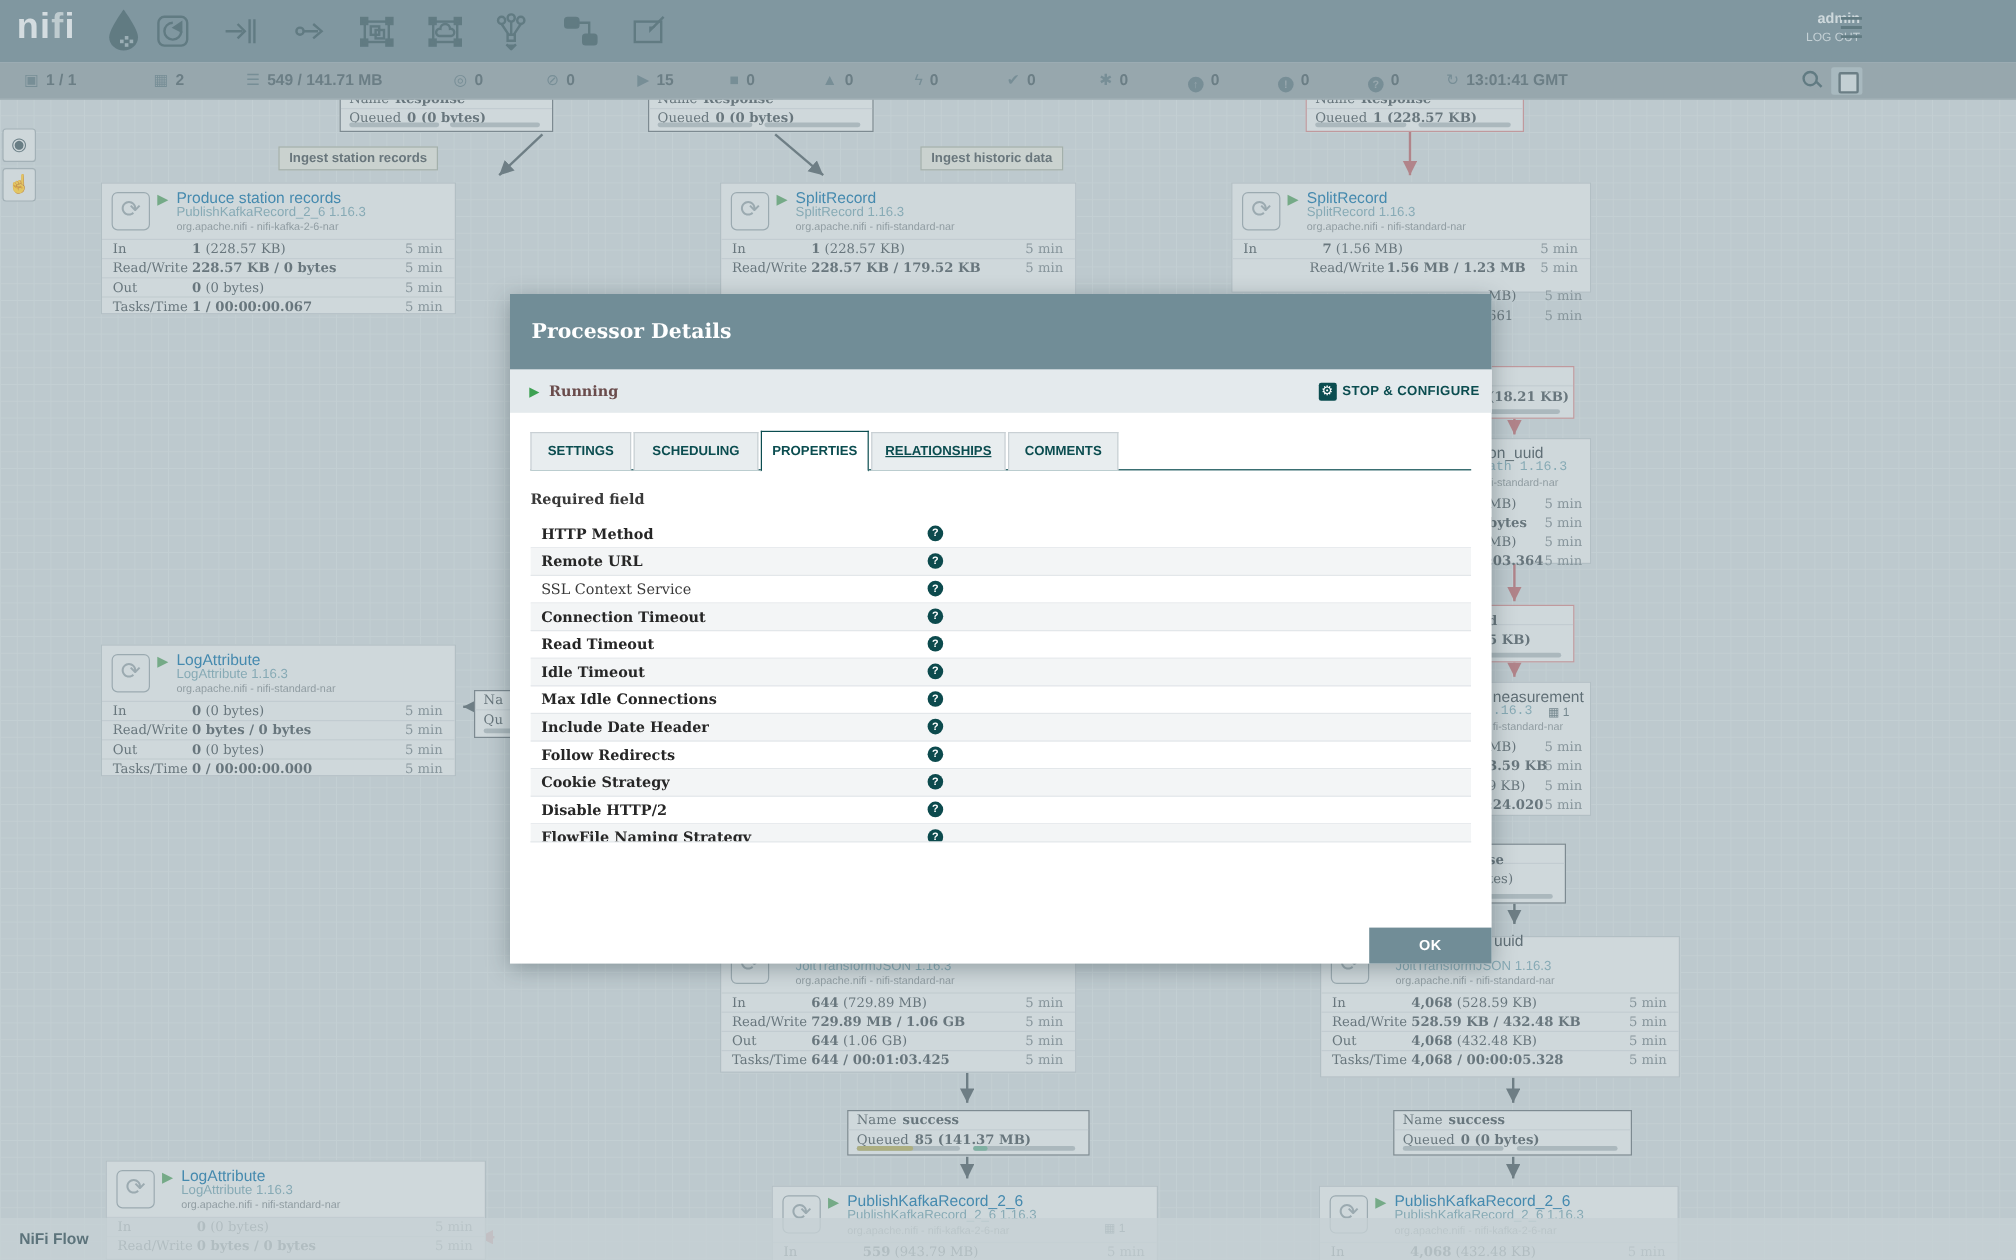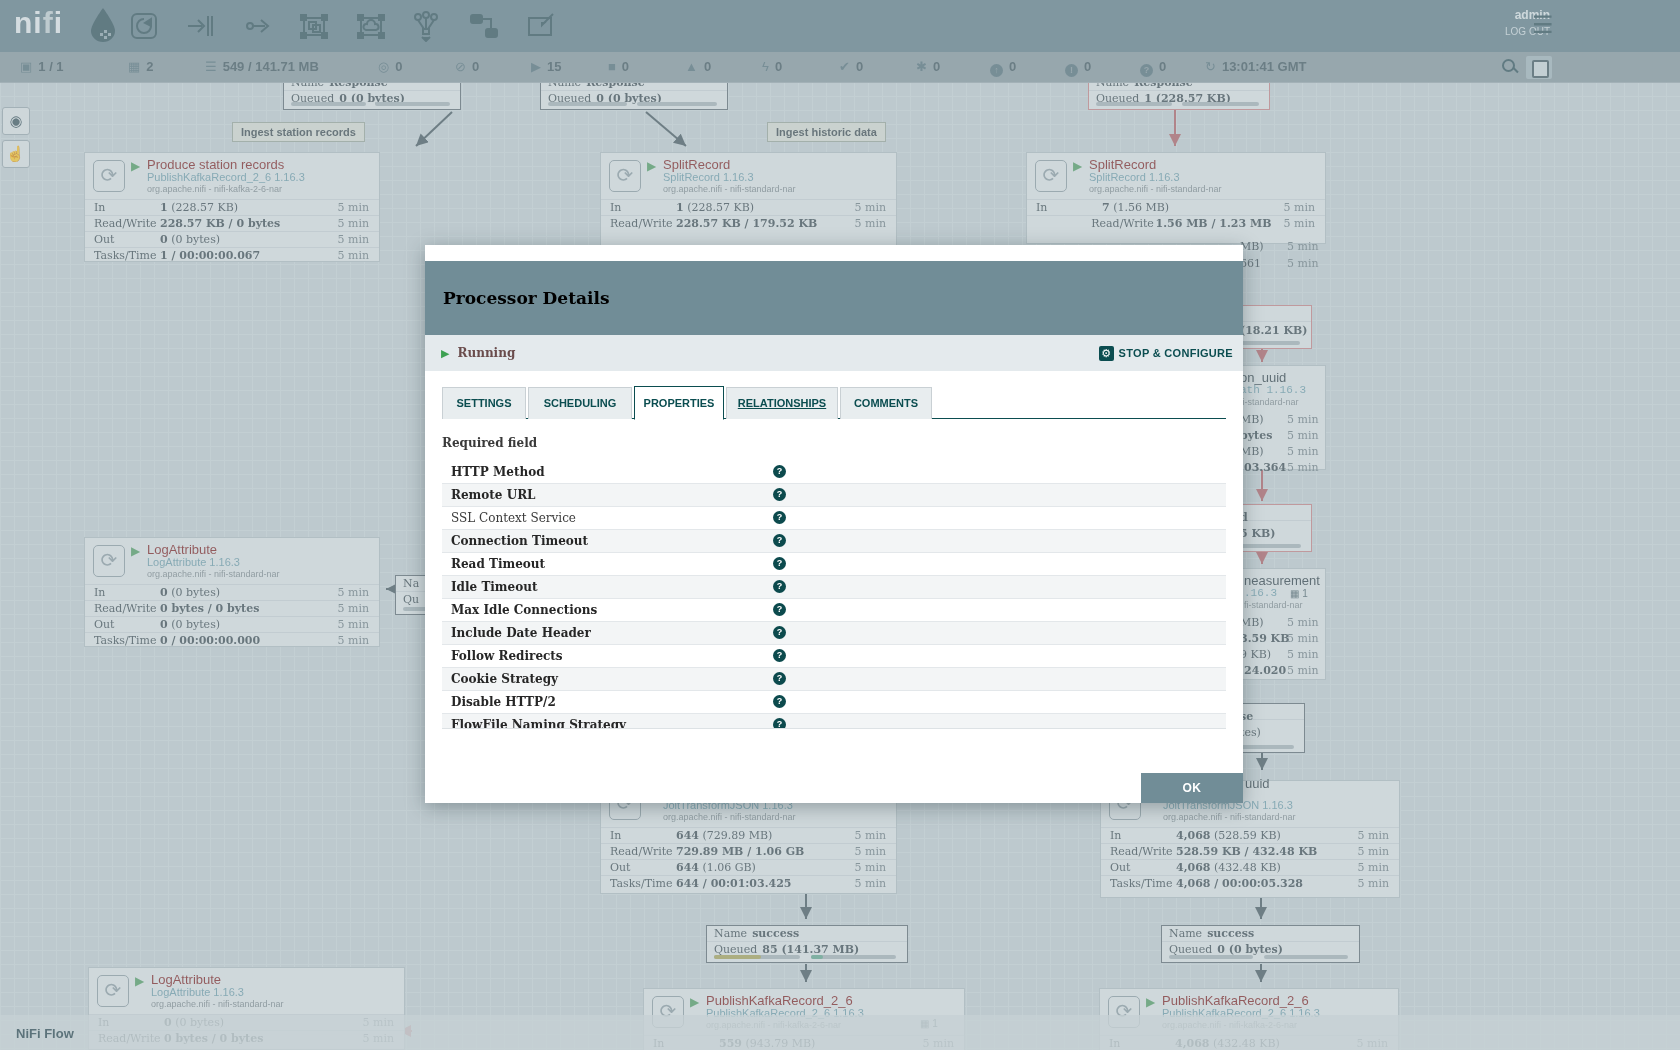--- a/index.html
+++ b/index.html
@@ -30,21 +30,21 @@
   #sb-panel-btn .pg{position:absolute;left:6px;top:4px;width:13px;height:14px;border:2px solid #3f565e;border-radius:2px;background:#cdd8db;}
   
   #canvas{position:absolute;left:0;top:82px;width:1680px;height:968px;background:#c3cfd3;z-index:1;
     background-image:linear-gradient(#cdd8db 1px,transparent 1px),linear-gradient(90deg,#cdd8db 1px,transparent 1px);
     background-size:14px 14px;}
   #wires{position:absolute;left:0;top:-82px;width:1680px;height:1050px;pointer-events:none;}
   .proc{position:absolute;background:#e1e7e9;border:1px solid #b2bec3;box-sizing:border-box;overflow:hidden;}
   .proc .picon{position:absolute;left:8px;top:7px;width:30px;height:30px;border:1px solid #8d9da4;border-radius:5px;
     color:#8d9da4;font-size:20px;line-height:28px;text-align:center;}
   .proc .pplay{position:absolute;left:46px;top:6px;color:#4f9d62;font-size:12px;}
-  .proc .ptitle{position:absolute;left:62px;top:4px;font-size:13px;color:#7f1d1d;white-space:nowrap;}
+  .proc .ptitle{position:absolute;left:62px;top:4px;font-size:13px;color:#0369a1;white-space:nowrap;}
   .proc .ptype{position:absolute;left:62px;top:18px;font-size:11px;color:#6c9dab;white-space:nowrap;}
   .proc .porg{position:absolute;left:62px;top:31px;font-size:9px;color:#7c888d;white-space:nowrap;}
   .prow{position:absolute;left:0;width:100%;height:16px;border-top:1px solid #ccd4d8;
     font-family:"DejaVu Serif",serif;font-size:11px;color:#3b4a51;line-height:16px;white-space:nowrap;}
   .prow .pl{display:inline-block;width:66px;margin-left:9px;}
   .prow .pv b{font-weight:bold;}
   .prow .pw{position:absolute;right:10px;color:#6d7c83;}
   .conn{position:absolute;background:#e1e7e9;border:1px solid #5c6a71;box-sizing:border-box;
     font-family:"DejaVu Serif",serif;font-size:11px;color:#3b4a51;overflow:hidden;}
   .conn.red{border-color:#c98285;}
@@ -65,21 +65,21 @@
     border-radius:3px;color:#3b545d;font-size:15px;line-height:25px;text-align:center;}
   
   #breadcrumb{position:absolute;left:0;top:1015px;width:1680px;height:35px;background:rgba(210,219,222,0.78);
     z-index:6;line-height:35px;}
   #breadcrumb .bc{margin-left:16px;font-size:13px;font-weight:bold;color:#28454e;}
   
   #dim{position:absolute;left:0;top:0;width:1680px;height:1050px;background:rgba(178,192,198,0.38);z-index:8;}
   
   #modal{position:absolute;left:425px;top:245px;width:818px;height:558px;background:#fff;z-index:20;
     box-shadow:0 4px 18px rgba(30,45,52,0.35);}
-  #modal-header{height:74px;background:#718d97;color:#000000;display:flex;align-items:center;margin-top:16px;}
+  #modal-header{height:63px;background:#718d97;color:#ffffff;display:flex;align-items:center;}
   #modal-title{margin-left:18px;font-family:"DejaVu Serif",serif;font-weight:bold;font-size:17px;}
   #modal-strip{height:36px;background:#e4eaed;display:flex;align-items:center;padding:0 10px 0 16px;}
   #run-play{color:#3da152;font-size:11px;margin-right:8px;}
   #run-state{font-family:"DejaVu Serif",serif;font-weight:bold;font-size:12px;color:#6a4c4c;}
   #strip-right{margin-left:auto;display:flex;align-items:center;cursor:pointer;}
   #stopcfg-icon{width:15px;height:15px;background:#0b4d50;border-radius:2px;color:#fff;font-size:11px;
     line-height:15px;text-align:center;margin-right:5px;}
   #stopcfg-label{font-size:11px;font-weight:bold;color:#0b4d50;letter-spacing:.3px;}
   #modal-body{padding:14px 17px 0 17px;}
   #tabbar{border-bottom:1px solid #0b4d50;height:33px;}

